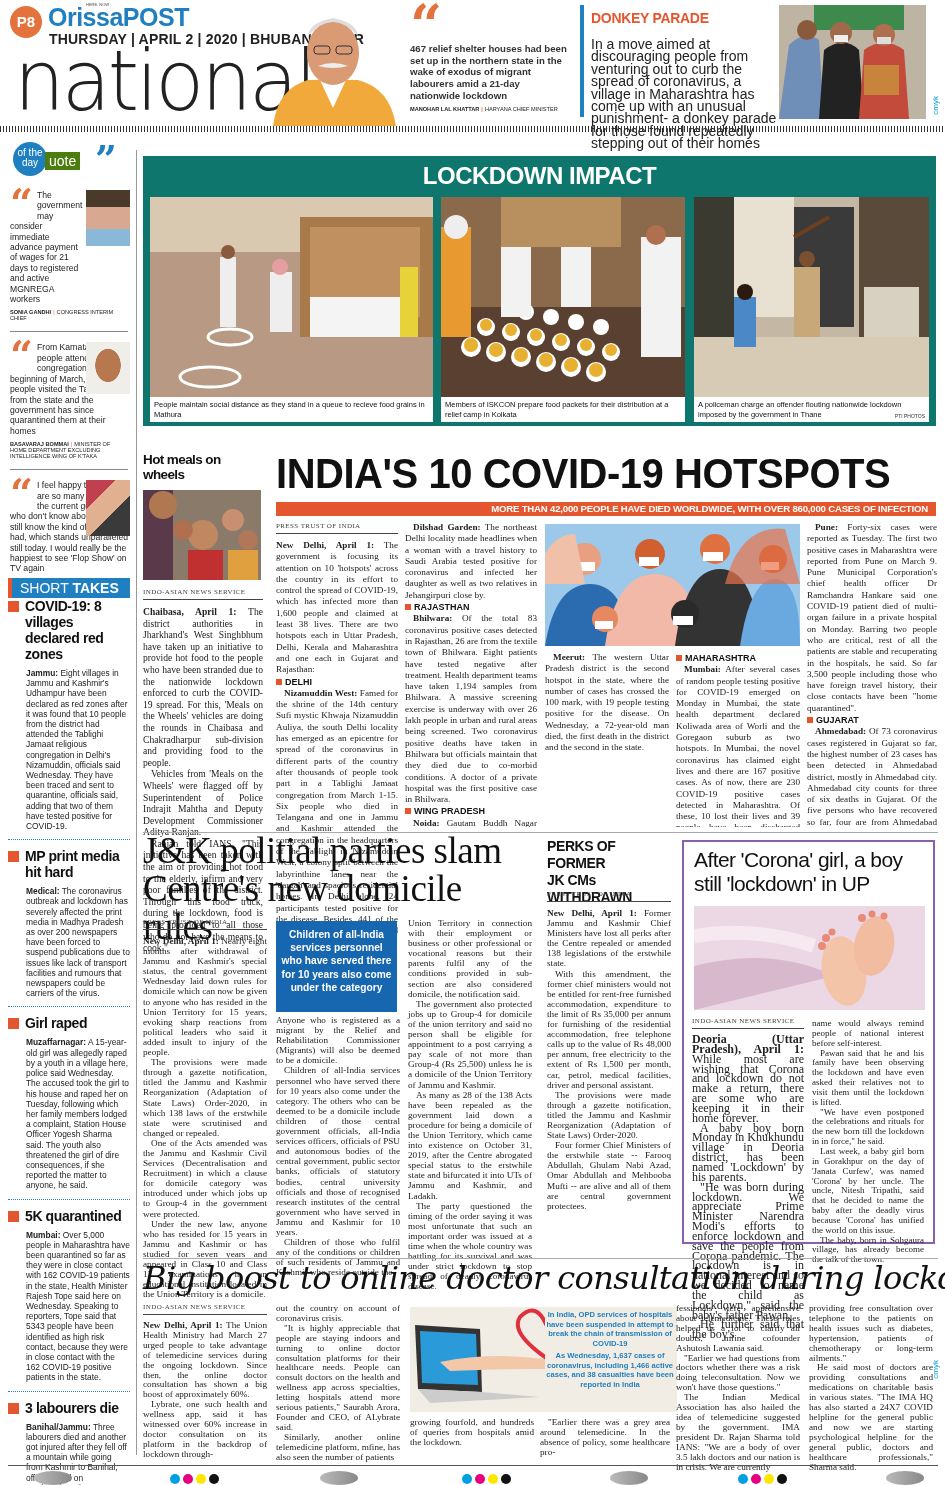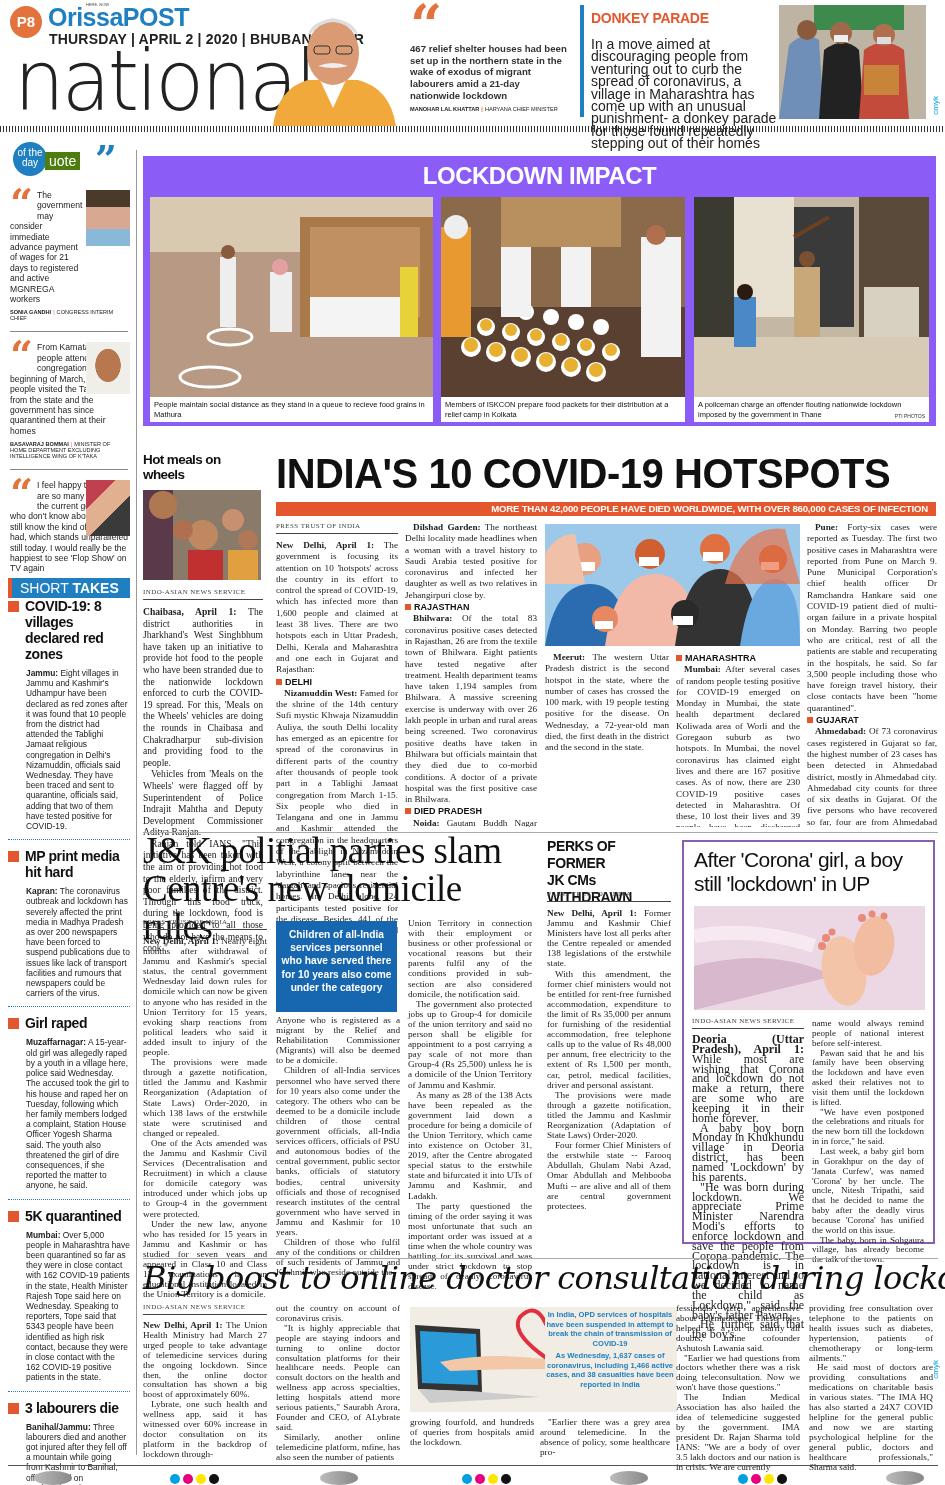--- a/index.html
+++ b/index.html
@@ -130,21 +130,21 @@
         <span>COVID-19: 8 villages declared red zones</span>
       </div>
     <div class="st-body"><b>Jammu:</b> <span>Eight villages in Jammu and Kashmir's Udhampur have been declared as red zones after it was found that 10 people from the district had attended the Tablighi Jamaat religious congregation in Delhi's Nizamuddin, officials said Wednesday. They have been traced and sent to quarantine, officials said, adding that two of them have tested positive for COVID-19.</span></div>
   </div>
   <div class="dash-sep"></div>
   <div>
     <div class="st-title">
         <span class="st-sq"></span>
         <span>MP print media hit hard</span>
       </div>
-    <div class="st-body"><b>Kapran:</b> <span>The coronavirus outbreak and lockdown has severely affected the print media in Madhya Pradesh as over 200 newspapers have been forced to suspend publications due to issues like lack of transport facilities and rumours that newspapers could be carriers of the virus.</span></div>
+    <div class="st-body"><b>Medical:</b> <span>The coronavirus outbreak and lockdown has severely affected the print media in Madhya Pradesh as over 200 newspapers have been forced to suspend publications due to issues like lack of transport facilities and rumours that newspapers could be carriers of the virus.</span></div>
   </div>
   <div class="dash-sep"></div>
   <div>
     <div class="st-title">
         <span class="st-sq"></span>
         <span>Girl raped</span>
       </div>
     <div class="st-body"><b>Muzaffarnagar:</b> <span>A 15-year-old girl was allegedly raped by a youth in a village here, police said Wednesday. The accused took the girl to his house and raped her on Tuesday, following which her family members lodged a complaint, Station House Officer Yogesh Sharma said. The youth also threatened the girl of dire consequences, if she reported the matter to anyone, he said.</span></div>
   </div>
   <div class="dash-sep"></div>
@@ -159,21 +159,21 @@
   <div>
     <div class="st-title">
         <span class="st-sq"></span>
         <span>3 labourers die</span>
       </div>
     <div class="st-body"><b>Banihal/Jammu:</b> <span>Three labourers died and another got injured after they fell off a mountain while going from Kashmir to Banihal, officials said on Wednesday. The movement across Jawahar tunnel has been restricted due the ongoing country-wide lockdown and so the labourers decided to take the Verinag (Kapran)-Banihal top route through Pir Panjal ranges, on foot, they said.</span></div>
   </div>
 </div>
 <div class="abs" style="left:136px;top:150px;width:1px;height:1305px;background:#999"></div>
 
-<div class="abs" style="left:143px;top:156px;width:793px;height:270px;background:#8b5cf6">
+<div class="abs" style="left:143px;top:156px;width:793px;height:270px;background:#0f766e">
   <div class="abs sans" style="left:0;right:0;top:6px;text-align:center;color:#fff;font-weight:bold;font-size:24px;letter-spacing:-.5px">LOCKDOWN IMPACT</div>
 
   <div class="abs" style="left:7px;top:41px;width:283px;height:225px;background:#fff">
     <div class="photo" style="left:0;top:0;width:283px;height:200px">
       <svg width="283" height="200" viewBox="0 0 283 200">
         <rect width="283" height="200" fill="#b89a84"></rect>
         <rect x="0" y="0" width="283" height="55" fill="#d9c9b0"></rect>
         <rect x="150" y="20" width="133" height="120" fill="#a87a4a"></rect>
         <rect x="160" y="30" width="110" height="90" fill="#c09060"></rect>
         <rect x="160" y="100" width="90" height="40" fill="#f4f4f4"></rect>
@@ -293,21 +293,21 @@
     <div class="subhead">DELHI</div>
     <p><span class="dateline">Nizamuddin West:</span> <span>Famed for the shrine of the 14th century Sufi mystic Khwaja Nizamuddin Auliya, the south Delhi locality has emerged as an epicentre for spread of the coronavirus in different parts of the country after thousands of people took part in a Tablighi Jamaat congregation from March 1-15. Six people who died in Telangana and one in Jammu and Kashmir attended the congregation in the headquarters of the Tablighi in Nizamuddin West, a colony split between the labyrinthine lanes near the 'dargah' and spacious residential homes. In Delhi alone, 24 participants tested positive for the disease. Besides, 441 of the participants were hospitalised after they showed symptoms.</span></p>
   </div>
 </div>
 
 <div class="abs" style="left:405px;top:522px;width:132px;height:305px;overflow:hidden">
   <div class="body-text" style="font-size:9.2px;line-height:11.3px">
     <p><span class="dateline">Dilshad Garden:</span> <span>The northeast Delhi locality made headlines when a woman with a travel history to Saudi Arabia tested positive for coronavirus and infected her daughter as well as two relatives in Jehangirpuri close by.</span></p>
     <div class="subhead">RAJASTHAN</div>
     <p><span class="dateline">Bhilwara:</span> <span>Of the total 83 coronavirus positive cases detected in Rajasthan, 26 are from the textile town of Bhilwara. Eight patients have tested negative after treatment. Health department teams have taken 1,194 samples from Bhilwara. A massive screening exercise is underway with over 26 lakh people in urban and rural areas being screened. Two coronavirus positive deaths have taken in Bhilwara but officials maintain that they died due to co-morbid conditions. A doctor of a private hospital was the first positive case in Bhilwara.</span></p>
-    <div class="subhead">DIED PRADESH</div>
+    <div class="subhead">WING PRADESH</div>
     <p><span class="dateline">Noida:</span> <span>Gautam Buddh Nagar adjoining Delhi in western Uttar Pradesh has so far recorded 48 COVID-19 cases, the highest for any district in the country's most populous state. More than 30 of these cases are linked directly or indirectly to a private firm in Noida which has now been booked for endangering people's lives and sealed. An estimated 696 samples have been tested so far and 2,046 people are under surveillance across Noida and Greater Noida. Uttar Pradesh on Wednesday reported its first coronavirus deaths with one casualty each in Gorakhpur and Meerut as the total number of positive patients rose to 113.</span></p>
   </div>
 </div>
 
 <div class="photo" style="left:545px;top:524px;width:255px;height:122px">
   <svg width="255" height="122" viewBox="0 0 255 122">
     <rect width="255" height="122" fill="#9cc8ea"></rect>
     <g>
       <path d="M0 122 Q10 60 45 60 Q80 60 85 122Z" fill="#2b6cb0"></path>
       <circle cx="40" cy="35" r="16" fill="#e8a080"></circle>

